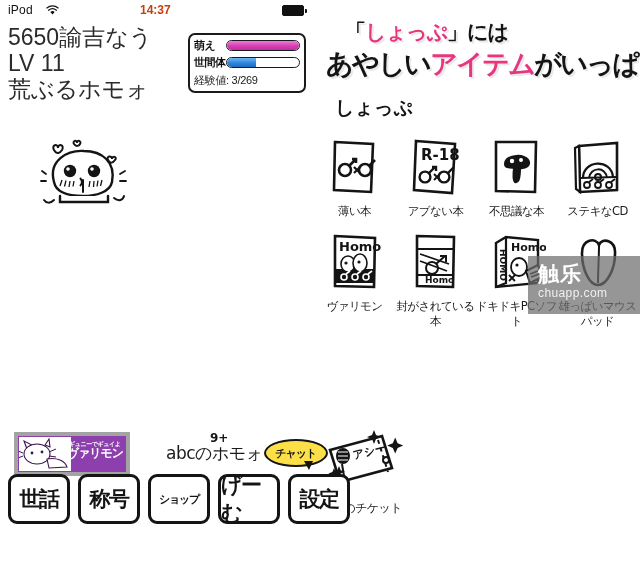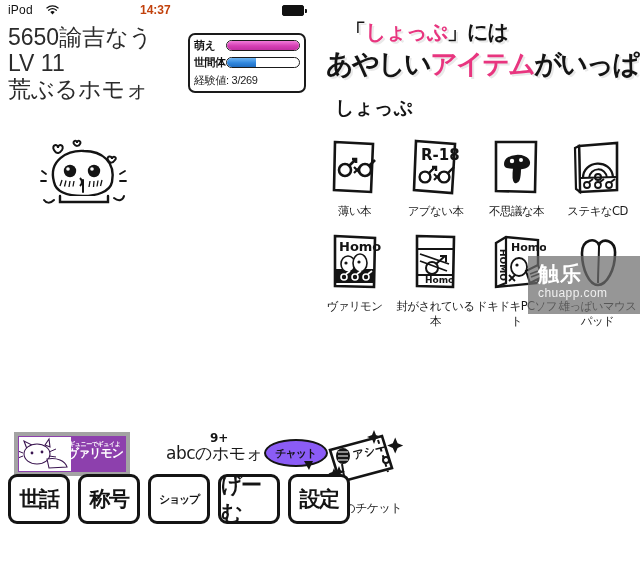--- a/index.html
+++ b/index.html
@@ -77,21 +77,21 @@
   .ad-logo{position:absolute;right:3px;top:4px;text-align:center;}
   .ad-sub{font-size:6px;color:#fff;font-weight:bold;letter-spacing:-.4px;display:block;line-height:7px;
           font-family:"DejaVu Sans",sans-serif;}
   .ad-main{font-size:12px;color:#fff;font-weight:bold;letter-spacing:-1px;display:block;line-height:13px;
            font-family:"DejaVu Sans",sans-serif;}
 
   
   .chatrow{position:absolute;left:166px;top:440px;height:26px;display:flex;align-items:center;}
   .chatname{font-size:17px;color:#1a1a1a;letter-spacing:-.5px;font-family:"DejaVu Sans",sans-serif;}
   .bubble{position:relative;margin-left:1px;width:60px;height:24px;border:2px solid #141414;
-          border-radius:50%/50%;display:flex;align-items:center;justify-content:center;background:#8b5cf6;}
+          border-radius:50%/50%;display:flex;align-items:center;justify-content:center;background:#fde047;}
   .bubble .btxt{font-size:11px;font-weight:bold;color:#141414;letter-spacing:-1px;
                 font-family:"DejaVu Sans",sans-serif;}
   .bubble .tail{position:absolute;left:38px;top:20px;width:0;height:0;
                 border-left:5px solid transparent;border-right:4px solid transparent;border-top:9px solid #141414;}
   .badge{position:absolute;left:210px;top:431px;font-size:12px;font-weight:bold;color:#141414;
          font-family:"DejaVu Sans",sans-serif;}
 
   
   .ticket{position:absolute;left:320px;top:428px;width:94px;}
   .ticket .tart{width:88px;height:66px;}

